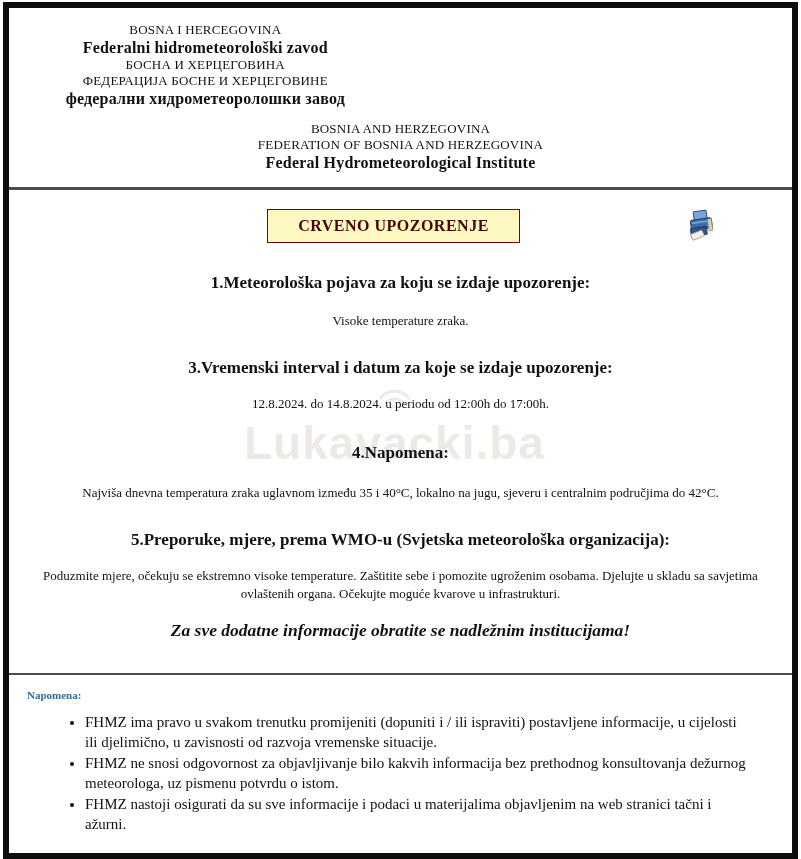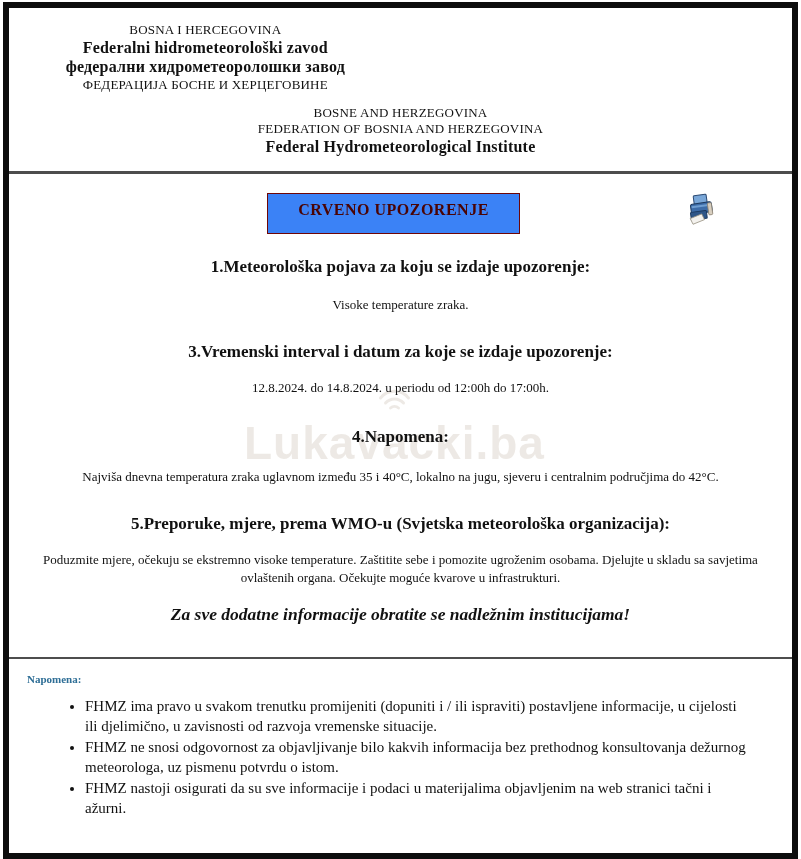--- a/index.html
+++ b/index.html
@@ -41,24 +41,24 @@
     border-top: 3px solid #4d4d4d;
     margin: 0;
   }
   .hr-rule.thin { border-top-width: 2px; }
   #hr-header { margin-top: 14px; }
 
   
   .banner-row { position: relative; margin-top: 19px; height: 34px; }
   .warning-banner {
     box-sizing: border-box;
-    width: 253px; height: 41px;
+    width: 253px; height: 34px;
     margin: 0 auto 0 auto;
     position: relative; left: -7px;
-    background: #3b82f6;
+    background: #fef9c3;
     border: 1px solid #6e0606;
     color: #4a0404;
     font-weight: bold;
     font-size: 16px;
     letter-spacing: 0.5px;
     text-align: center;
     line-height: 32px;
   }
   .printer-btn {
     position: absolute;
@@ -149,26 +149,27 @@
   </div>
 
   <div class="content-layer">
 
     <div class="header-row">
       <div class="header-col">
         <div class="hdr-line">BOSNA I HERCEGOVINA</div>
         <div class="hdr-line bold">Federalni hidrometeorološki zavod</div>
       </div>
       <div class="header-col">
+        <div class="hdr-line">БОСНА И ХЕРЦЕГОВИНА</div>
+        <div class="hdr-line">ФЕДЕРАЦИЈА БОСНЕ И ХЕРЦЕГОВИНЕ</div>
         <div class="hdr-line bold">федерални хидрометеоролошки завод</div>
-        <div class="hdr-line">ФЕДЕРАЦИЈА БОСНЕ И ХЕРЦЕГОВИНЕ</div>
       </div>
     </div>
     <div class="header-center">
-      <div class="hdr-line">BOSNE AND HERZEGOVINA</div>
+      <div class="hdr-line">BOSNIA AND HERZEGOVINA</div>
       <div class="hdr-line">FEDERATION OF BOSNIA AND HERZEGOVINA</div>
       <div class="hdr-line bold">Federal Hydrometeorological Institute</div>
     </div>
     <hr class="hr-rule" id="hr-header">
 
     <div class="inner">
 
       <div class="banner-row">
         <div class="warning-banner">CRVENO UPOZORENJE</div>
         <button class="printer-btn" title="Print">

